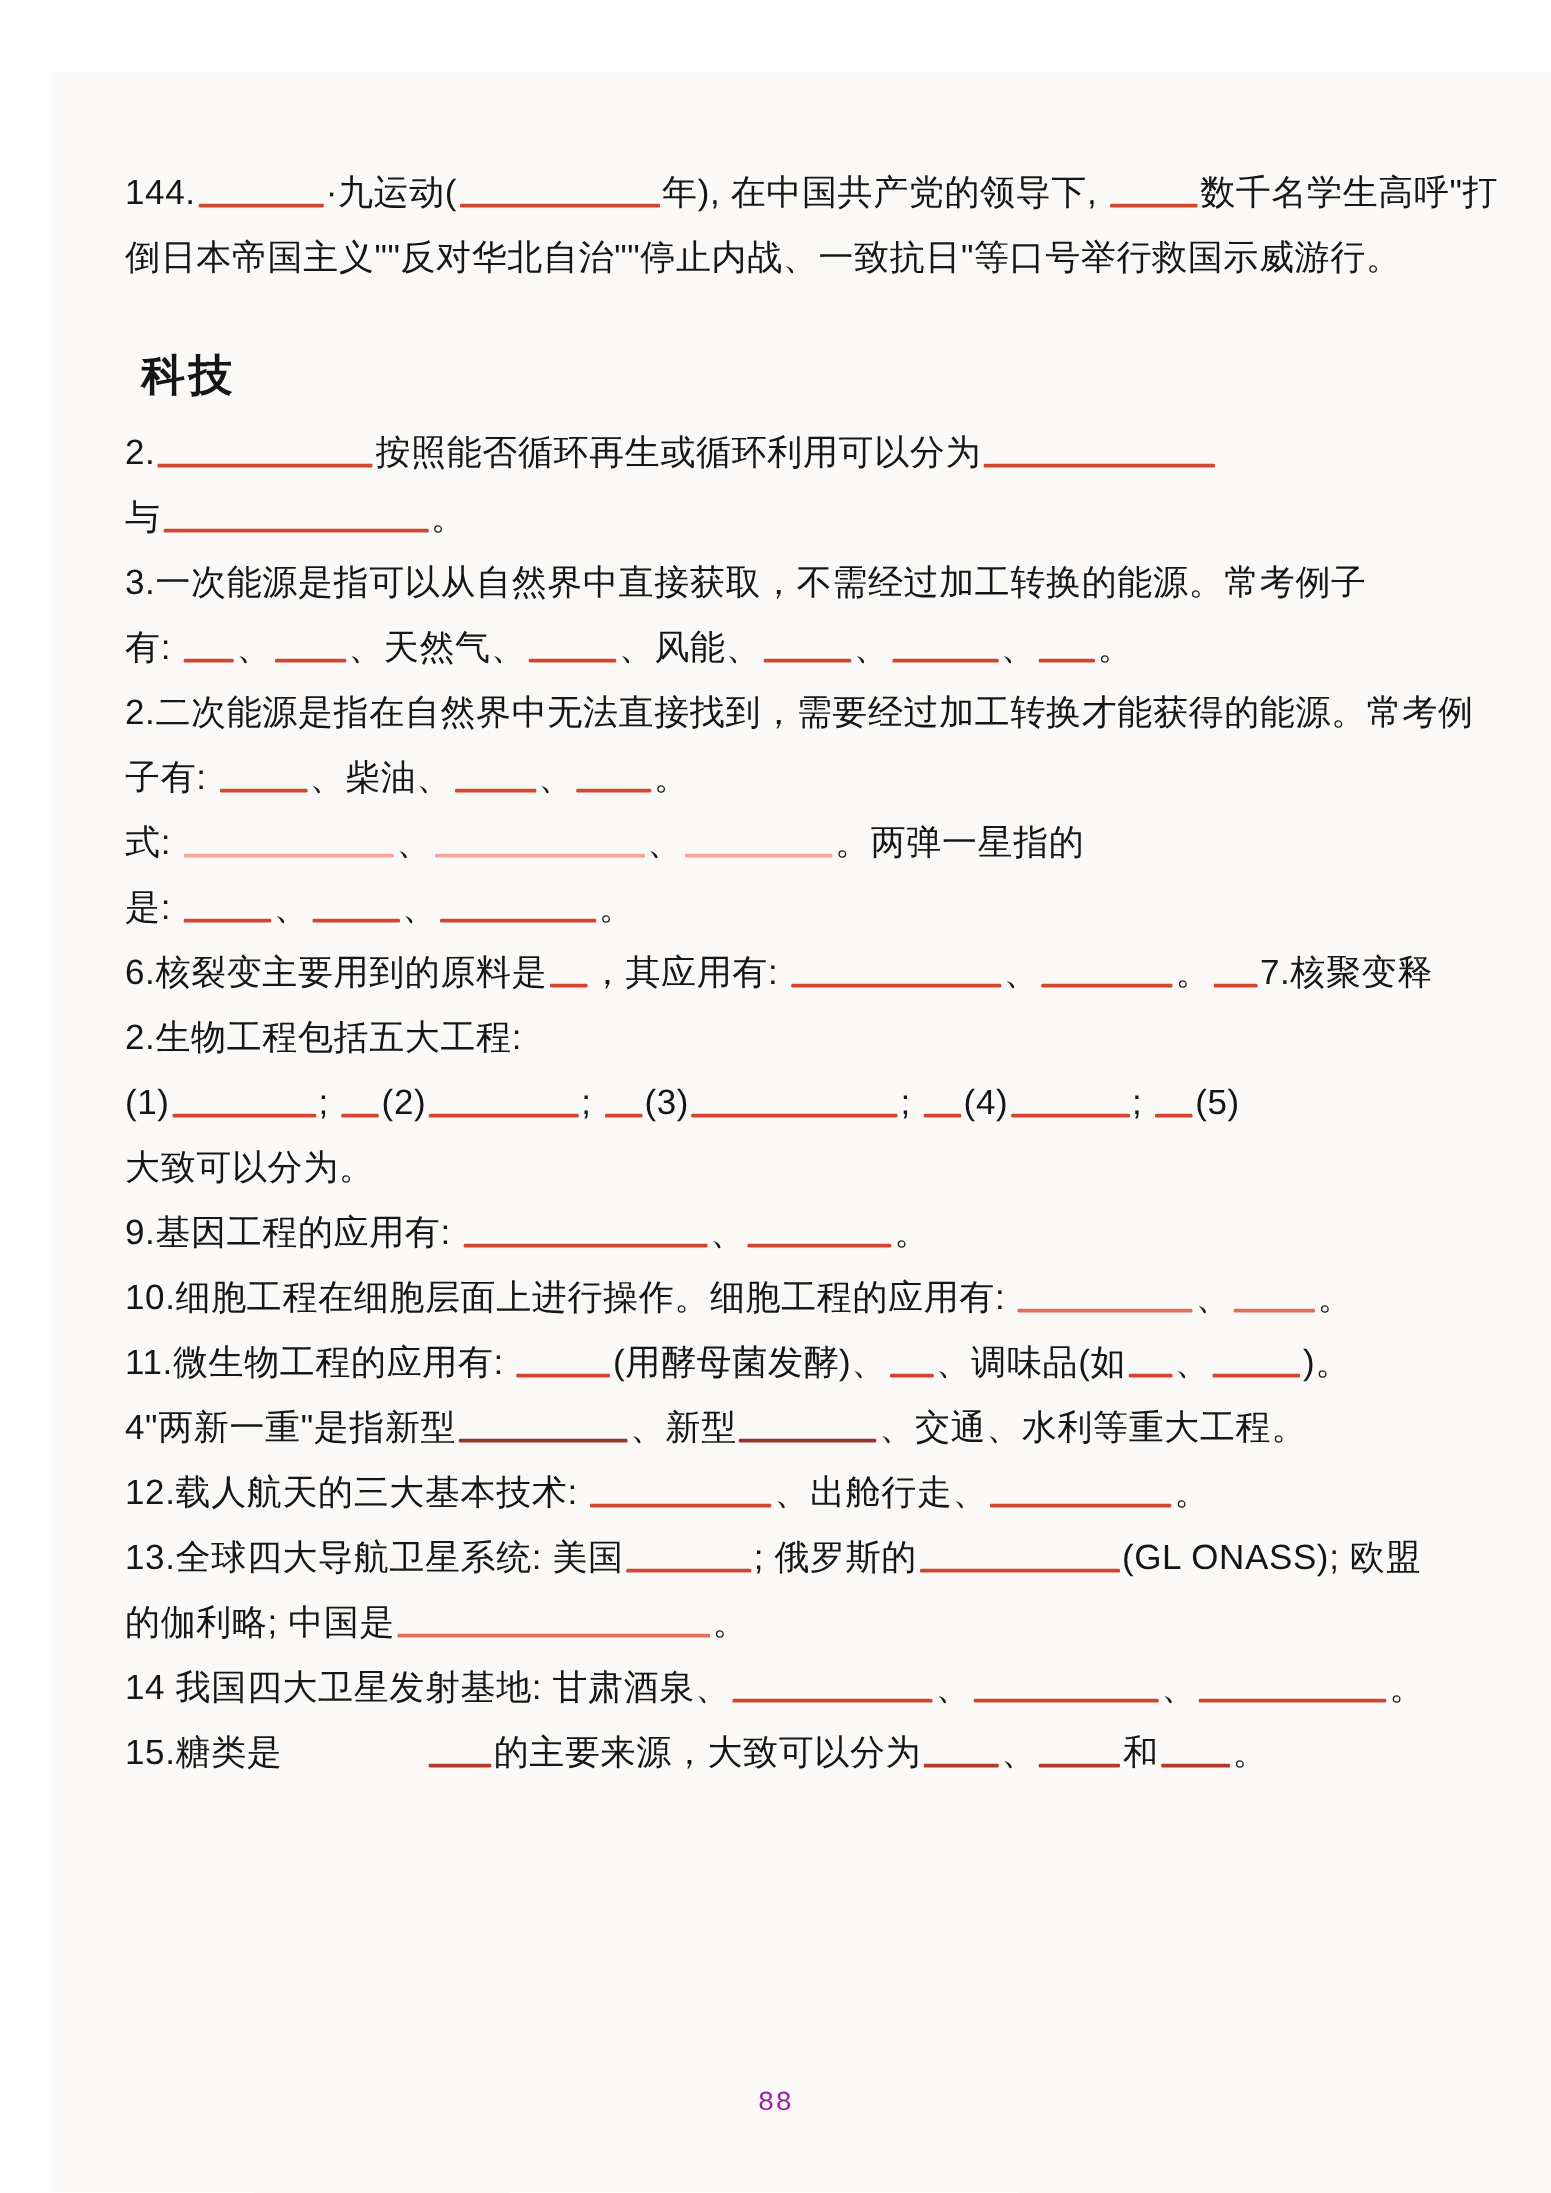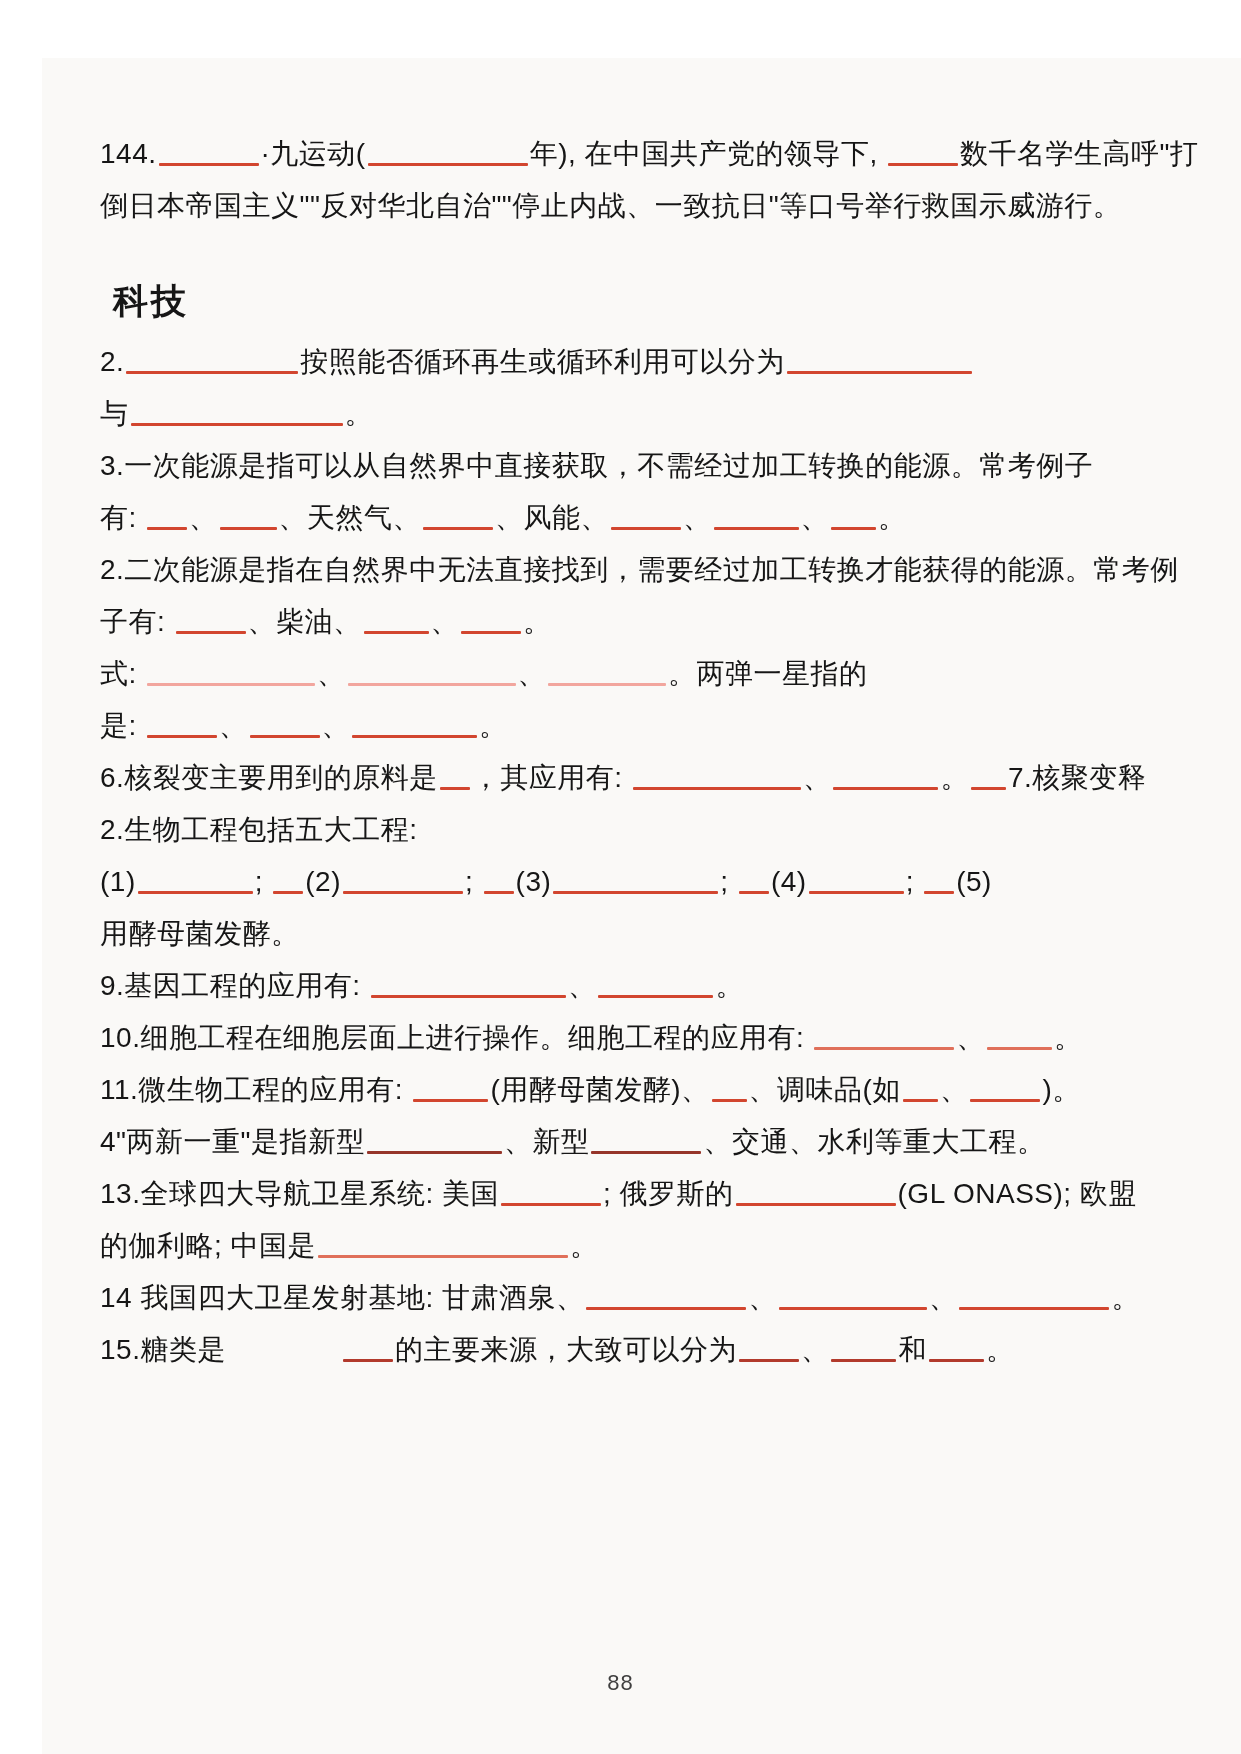--- a/index.html
+++ b/index.html
@@ -37,23 +37,23 @@
     display:inline-block;
     height:3px;
     vertical-align:-3px;
     margin:0 2px;
     border-radius:1px;
   }
   .gap{display:inline-block;}
   .footer{
     position:absolute;left:0;right:0;top:1670px;
     text-align:center;
-    font-family:Liberation Sans, sans-serif;
+    font-family:Liberation Mono, monospace;
     font-size:22px;
-    color:#404040;
+    color:#a21caf;
     letter-spacing:1px;
   }
 </style>
 </head>
 <body>
 
 <div class="page">
   <div class="sheet"></div>
   <div class="content">
       <div class="line"><span>144.</span><span class="blank" style="width: 100px; background: rgb(210, 70, 47);"></span><span>·九运动(</span><span class="blank" style="width: 160px; background: rgb(210, 70, 47);"></span><span>年), 在中国共产党的领导下, </span><span class="blank" style="width: 70px; background: rgb(210, 70, 47);"></span><span>数千名学生高呼"打</span></div>
@@ -63,25 +63,26 @@
       <div class="line"><span>与</span><span class="blank" style="width: 212px; background: rgb(210, 70, 47);"></span><span>。</span></div>
       <div class="line"><span>3.一次能源是指可以从自然界中直接获取，不需经过加工转换的能源。常考例子</span></div>
       <div class="line"><span>有: </span><span class="blank" style="width: 40px; background: rgb(210, 70, 47);"></span><span>、</span><span class="blank" style="width: 57px; background: rgb(210, 70, 47);"></span><span>、天然气、</span><span class="blank" style="width: 70px; background: rgb(210, 70, 47);"></span><span>、风能、</span><span class="blank" style="width: 70px; background: rgb(210, 70, 47);"></span><span>、</span><span class="blank" style="width: 85px; background: rgb(210, 70, 47);"></span><span>、</span><span class="blank" style="width: 45px; background: rgb(210, 70, 47);"></span><span>。</span></div>
       <div class="line"><span>2.二次能源是指在自然界中无法直接找到，需要经过加工转换才能获得的能源。常考例</span></div>
       <div class="line"><span>子有: </span><span class="blank" style="width: 70px; background: rgb(210, 70, 47);"></span><span>、柴油、</span><span class="blank" style="width: 65px; background: rgb(210, 70, 47);"></span><span>、</span><span class="blank" style="width: 60px; background: rgb(210, 70, 47);"></span><span>。</span></div>
       <div class="line"><span>式: </span><span class="blank" style="width: 168px; background: rgb(242, 166, 158);"></span><span>、</span><span class="blank" style="width: 168px; background: rgb(242, 166, 158);"></span><span>、</span><span class="blank" style="width: 118px; background: rgb(242, 166, 158);"></span><span>。两弹一星指的</span></div>
       <div class="line"><span>是: </span><span class="blank" style="width: 70px; background: rgb(210, 70, 47);"></span><span>、</span><span class="blank" style="width: 70px; background: rgb(210, 70, 47);"></span><span>、</span><span class="blank" style="width: 125px; background: rgb(210, 70, 47);"></span><span>。</span></div>
       <div class="line"><span>6.核裂变主要用到的原料是</span><span class="blank" style="width: 30px; background: rgb(210, 70, 47);"></span><span>，其应用有: </span><span class="blank" style="width: 168px; background: rgb(210, 70, 47);"></span><span>、</span><span class="blank" style="width: 105px; background: rgb(210, 70, 47);"></span><span>。</span><span class="blank" style="width: 35px; background: rgb(210, 70, 47);"></span><span>7.核聚变释</span></div>
       <div class="line"><span>2.生物工程包括五大工程:</span></div>
       <div class="line"><span>(1)</span><span class="blank" style="width: 115px; background: rgb(210, 70, 47);"></span><span>; </span><span class="blank" style="width: 30px; background: rgb(210, 70, 47);"></span><span>(2)</span><span class="blank" style="width: 120px; background: rgb(210, 70, 47);"></span><span>; </span><span class="blank" style="width: 30px; background: rgb(210, 70, 47);"></span><span>(3)</span><span class="blank" style="width: 165px; background: rgb(210, 70, 47);"></span><span>; </span><span class="blank" style="width: 30px; background: rgb(210, 70, 47);"></span><span>(4)</span><span class="blank" style="width: 95px; background: rgb(210, 70, 47);"></span><span>; </span><span class="blank" style="width: 30px; background: rgb(210, 70, 47);"></span><span>(5)</span></div>
-      <div class="line"><span>用酵母菌发酵。</span></div>
+      <div class="line"><span>大致可以分为。</span></div>
       <div class="line"><span>9.基因工程的应用有: </span><span class="blank" style="width: 195px; background: rgb(210, 70, 47);"></span><span>、</span><span class="blank" style="width: 115px; background: rgb(210, 70, 47);"></span><span>。</span></div>
       <div class="line"><span>10.细胞工程在细胞层面上进行操作。细胞工程的应用有: </span><span class="blank" style="width: 140px; background: rgb(224, 112, 90);"></span><span>、</span><span class="blank" style="width: 65px; background: rgb(224, 112, 90);"></span><span>。</span></div>
       <div class="line"><span>11.微生物工程的应用有: </span><span class="blank" style="width: 75px; background: rgb(210, 70, 47);"></span><span>(用酵母菌发酵)、</span><span class="blank" style="width: 35px; background: rgb(210, 70, 47);"></span><span>、调味品(如</span><span class="blank" style="width: 35px; background: rgb(210, 70, 47);"></span><span>、</span><span class="blank" style="width: 70px; background: rgb(210, 70, 47);"></span><span>)。</span></div>
       <div class="line"><span>4"两新一重"是指新型</span><span class="blank" style="width: 135px; background: rgb(150, 53, 42);"></span><span>、新型</span><span class="blank" style="width: 110px; background: rgb(150, 53, 42);"></span><span>、交通、水利等重大工程。</span></div>
+      <div class="line"><span>12.载人航天的三大基本技术: </span><span class="blank" style="width: 145px; background: rgb(210, 70, 47);"></span><span>、出舱行走、</span><span class="blank" style="width: 145px; background: rgb(210, 70, 47);"></span><span>。</span></div>
       <div class="line"><span>13.全球四大导航卫星系统: 美国</span><span class="blank" style="width: 100px; background: rgb(210, 70, 47);"></span><span>; 俄罗斯的</span><span class="blank" style="width: 160px; background: rgb(210, 70, 47);"></span><span>(GL ONASS); 欧盟</span></div>
       <div class="line"><span>的伽利略; 中国是</span><span class="blank" style="width: 250px; background: rgb(224, 112, 90);"></span><span>。</span></div>
       <div class="line"><span>14 我国四大卫星发射基地: 甘肃酒泉、</span><span class="blank" style="width: 160px; background: rgb(210, 70, 47);"></span><span>、</span><span class="blank" style="width: 148px; background: rgb(210, 70, 47);"></span><span>、</span><span class="blank" style="width: 150px; background: rgb(210, 70, 47);"></span><span>。</span></div>
       <div class="line"><span>15.糖类是</span><span class="gap" style="width: 115px;"></span><span class="blank" style="width: 50px; background: rgb(178, 58, 44);"></span><span>的主要来源，大致可以分为</span><span class="blank" style="width: 60px; background: rgb(178, 58, 44);"></span><span>、</span><span class="blank" style="width: 65px; background: rgb(178, 58, 44);"></span><span>和</span><span class="blank" style="width: 55px; background: rgb(178, 58, 44);"></span><span>。</span></div>
     </div>
   <div class="footer">
     <span>88</span>
   </div>
 </div>
 

